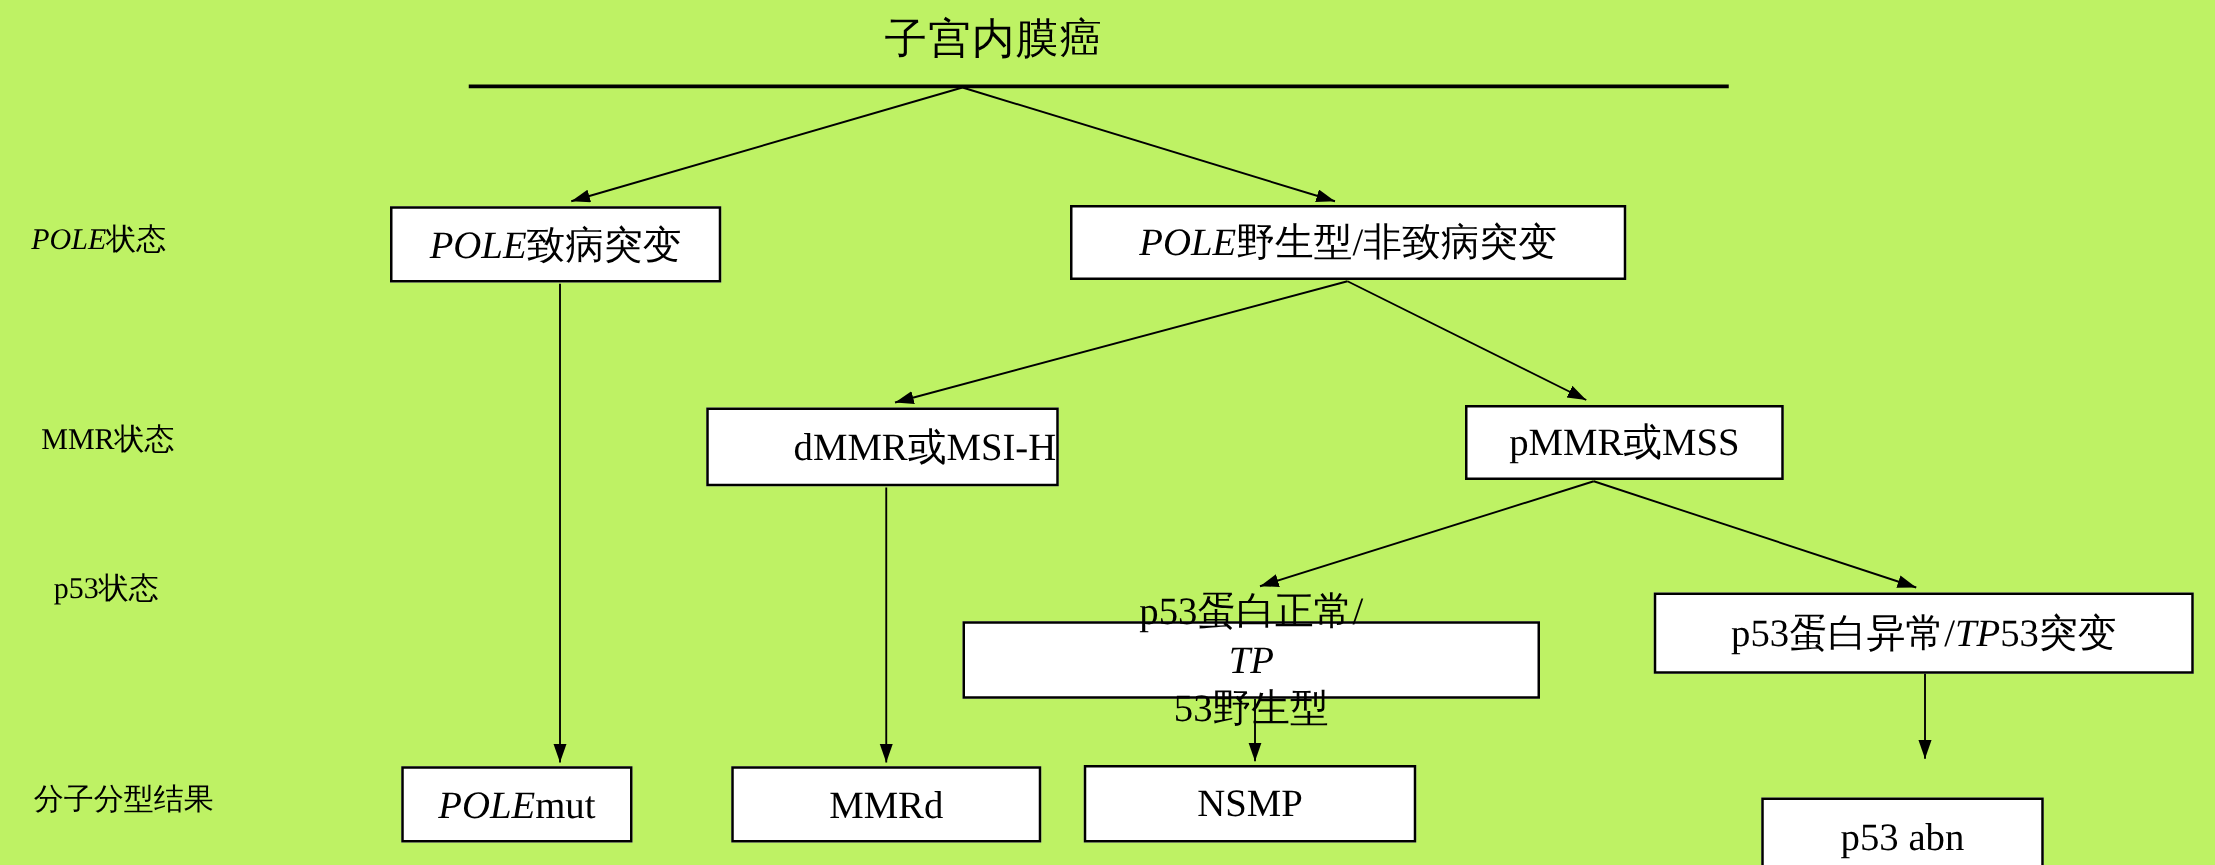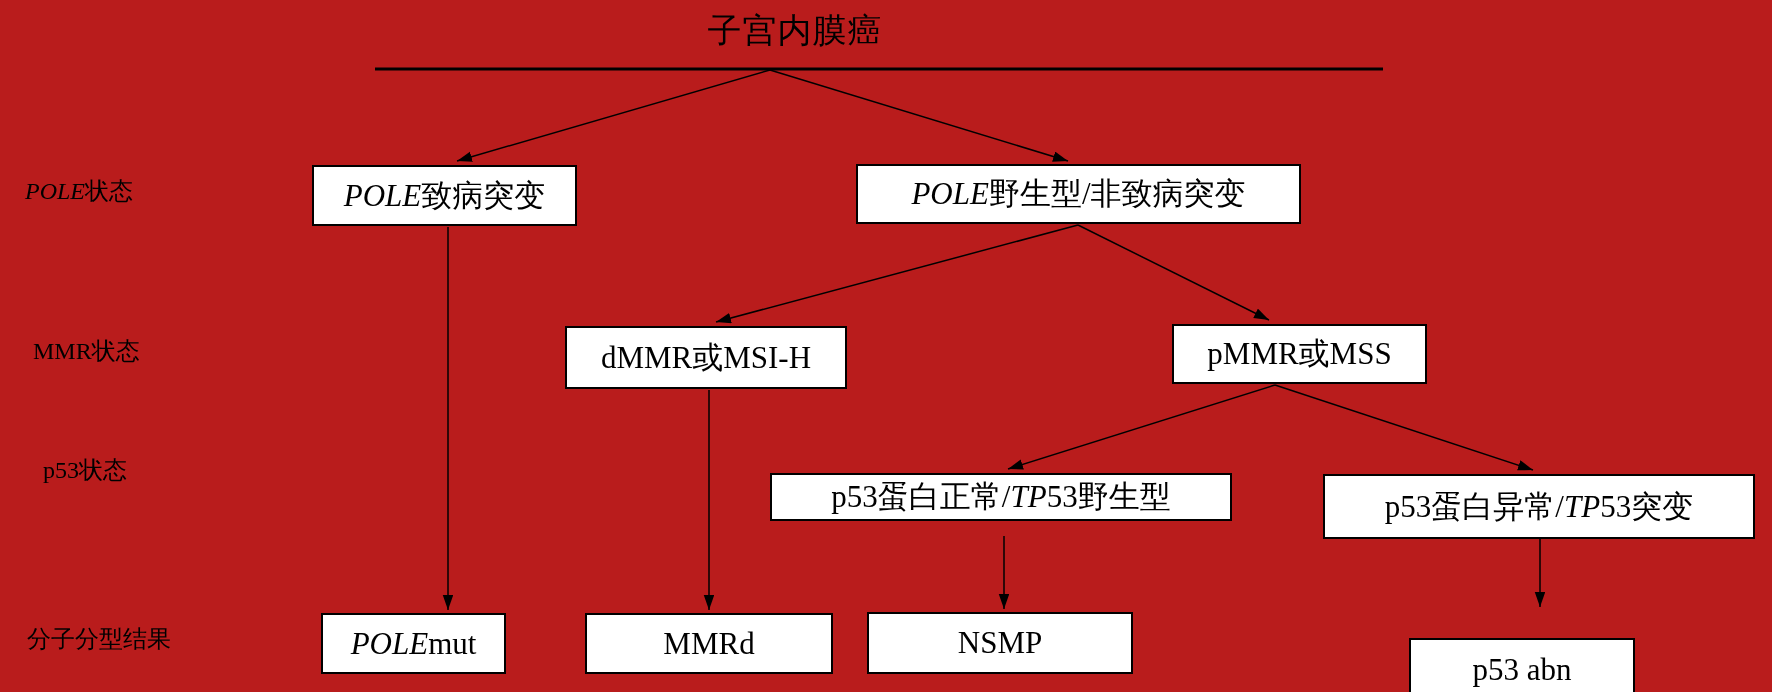--- a/index.html
+++ b/index.html
@@ -1,20 +1,20 @@
 <!DOCTYPE html>
 <html><head>
 <meta charset="utf-8">
 <style>
   html, body { margin: 0; padding: 0; background: #ffffff; }
   .stage {
     position: relative;
     width: 1772px;
     height: 692px;
-    background: #b91c1c;
+    background: #bef264;
     font-family: "Liberation Serif", "DejaVu Serif", serif;
     color: #000000;
     overflow: hidden;
   }
   .edges-layer {
     position: absolute;
     left: 0; top: 0;
     width: 1772px; height: 692px;
   }
   .diagram-title {
@@ -39,23 +39,23 @@
     display: flex;
     align-items: center;
     justify-content: center;
     font-size: 31px;
     white-space: nowrap;
   }
   .node i, .row-label i { font-style: italic; }
   
   .n-pole-pathogenic { left: 312px; top: 165px; width: 265px; height: 61px; }
   .n-pole-wildtype   { left: 856px; top: 164px; width: 445px; height: 60px; }
-  .n-dmmr-msih       { left: 565px; top: 326px; width: 282px; height: 63px; }
+  .n-dmmr-msih       { left: 565px; top: 326px; width: 282px; height: 63px; justify-content: flex-end; }
   .n-pmmr-mss        { left: 1148px; top: 324px; width: 255px; height: 60px; margin-left: 24px; }
-  .n-p53-normal      { left: 770px; top: 473px; width: 462px; height: 48px; }
+  .n-p53-normal      { left: 770px; top: 497px; width: 462px; height: 62px; flex-direction: column; }
   .n-p53-abnormal    { left: 1323px; top: 474px; width: 432px; height: 65px; }
   .n-pole-mut        { left: 321px; top: 613px; width: 185px; height: 61px; }
   .n-mmrd            { left: 585px; top: 613px; width: 248px; height: 61px; }
   .n-nsmp            { left: 867px; top: 612px; width: 266px; height: 62px; }
   .n-p53-abn         { left: 1409px; top: 638px; width: 226px; height: 64px; }
   
   .rl-pole   { left: 25px; top: 175px; }
   .rl-mmr    { left: 33px; top: 335px; }
   .rl-p53    { left: 43px; top: 454px; }
   .rl-result { left: 27px; top: 623px; }

